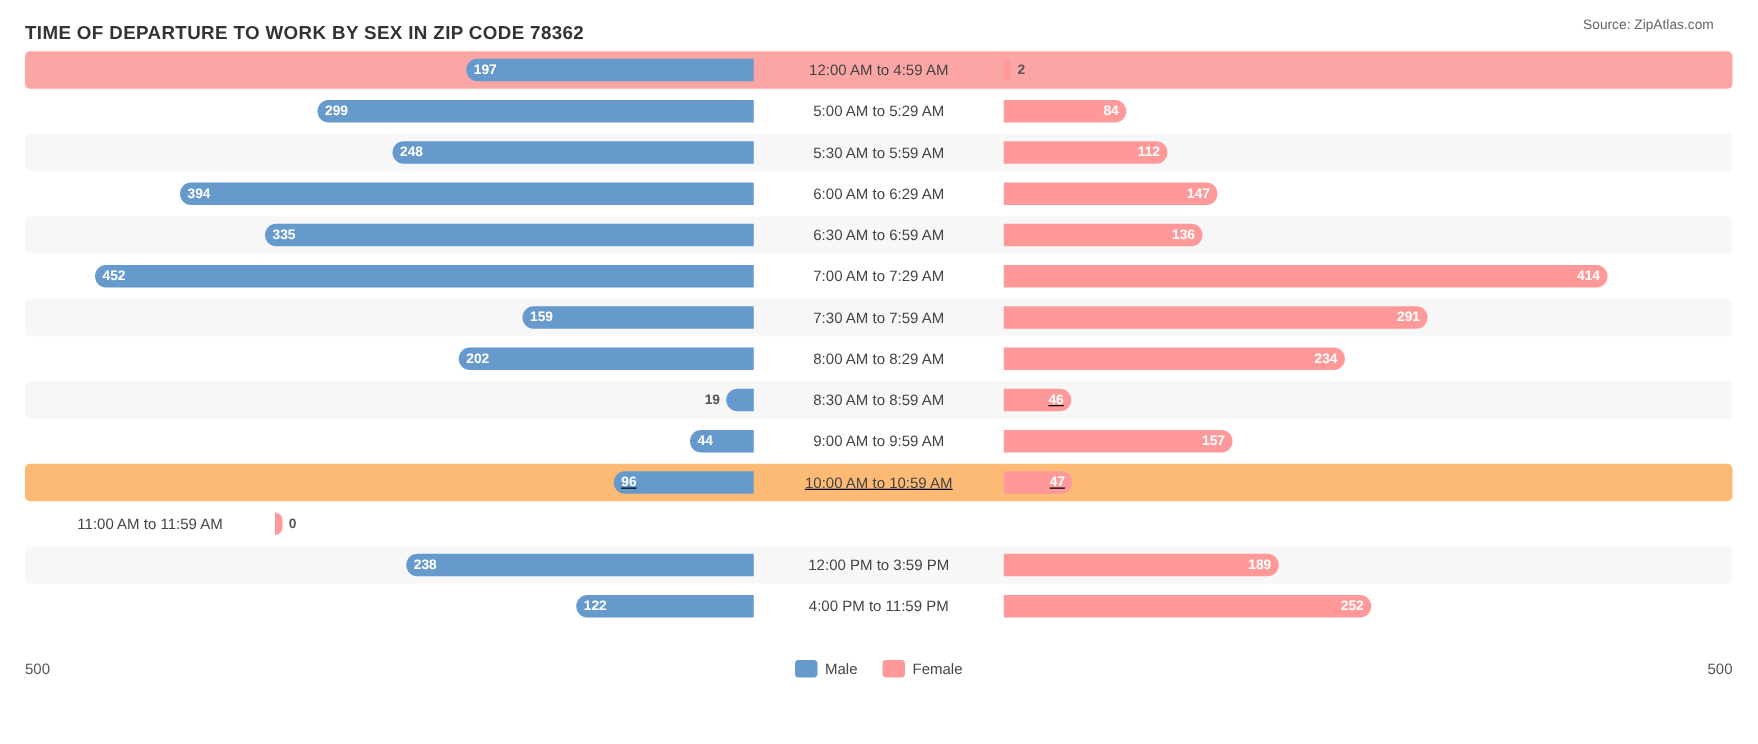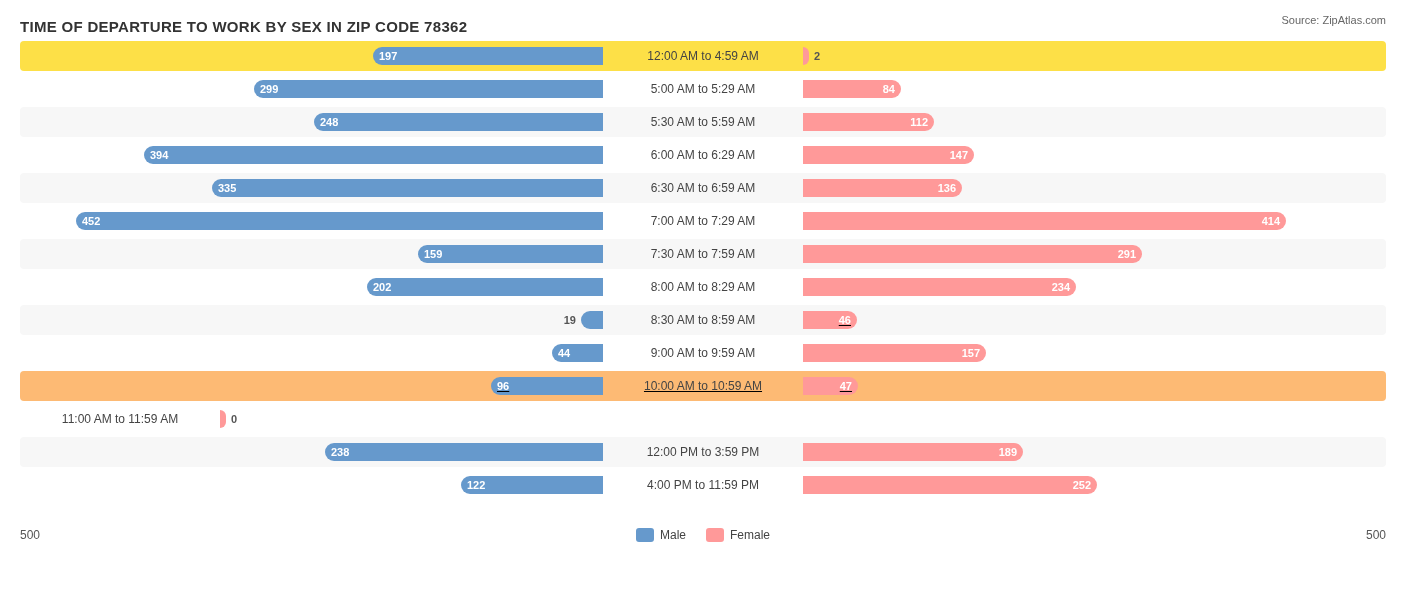--- a/index.html
+++ b/index.html
@@ -20,21 +20,21 @@
       font-size: 15px;
       font-weight: bold;
       color: #333;
       margin-bottom: 4px;
       text-transform: uppercase;
       letter-spacing: 0.3px;
     }
     .source {
       position: absolute;
       top: 14px;
-      right: 20px;
+      right: 35px;
       font-size: 11px;
       color: #666;
     }
     .chart-area {
       position: relative;
       width: 100%;
       margin-top: 6px;
     }
     .row {
       display: flex;
@@ -160,21 +160,21 @@
     }
   </style>
 </head>
 <body>
 
 <div class="chart-container">
   <div class="chart-title">TIME OF DEPARTURE TO WORK BY SEX IN ZIP CODE 78362</div>
   <div class="source">Source: ZipAtlas.com</div>
 
   <div class="chart-area" id="chart-area">
-  <div class="row" style="background: #fde047; border-radius: 4px;">
+  <div class="row" style="background: #fca5a5; border-radius: 4px;">
         <div class="row-inner">
           <div class="left-section">
             <div class="bar-male" style="width: 230px;">
               <span class="bar-label-left">197</span>
             </div>
           </div>
           <div class="center-labels">12:00 AM to 4:59 AM</div>
           <div class="right-section">
             <div class="bar-female" style="width: 2px;"></div>
             <span class="bar-label-right">2</span>

